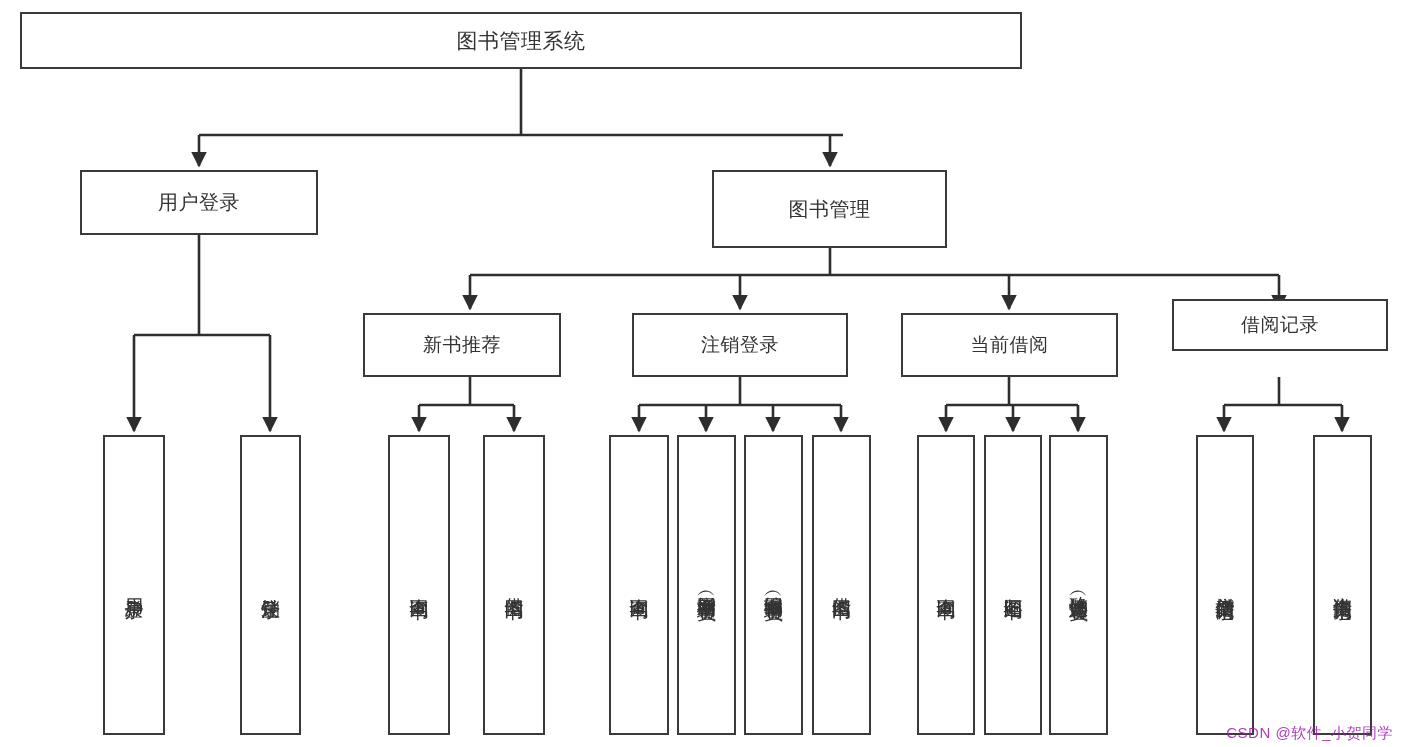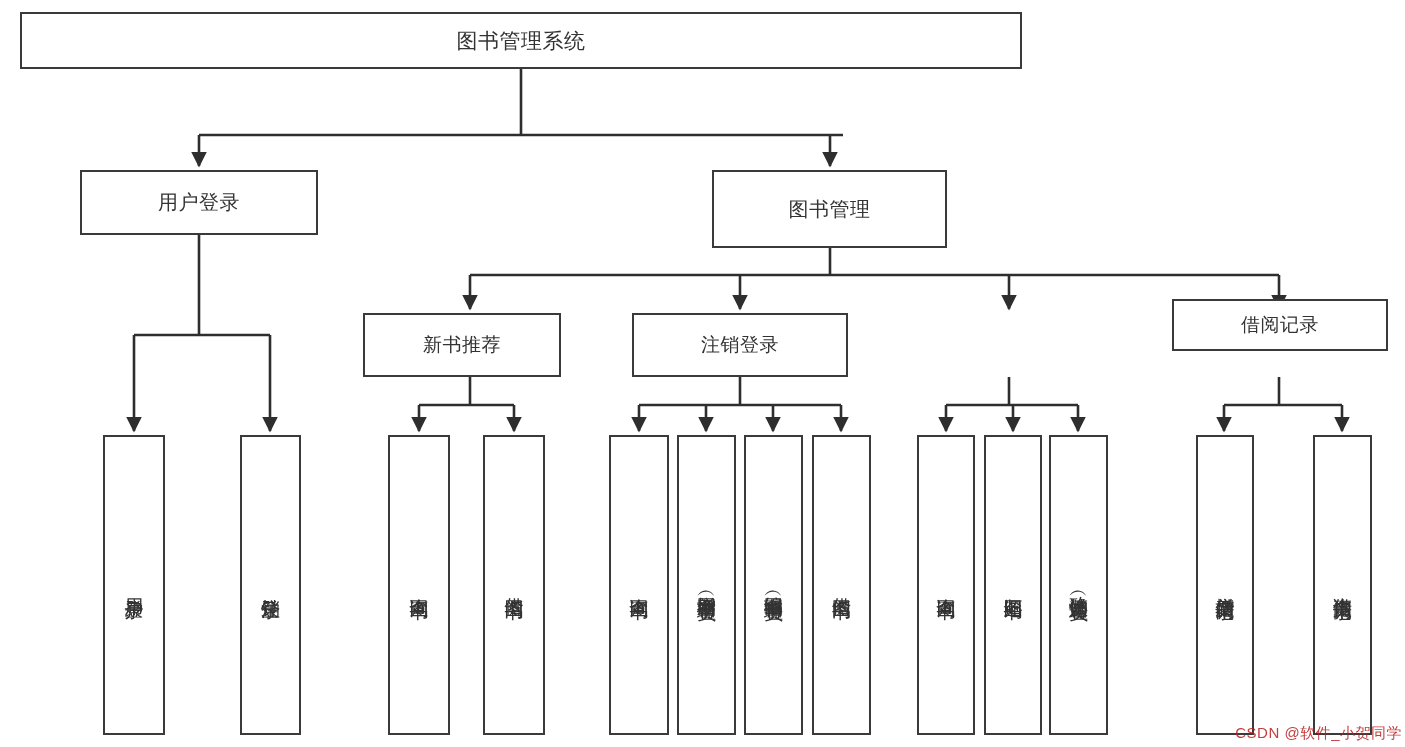--- a/index.html
+++ b/index.html
@@ -60,24 +60,24 @@
     line-height: 1.06;
     letter-spacing: 1px;
     display: block;
   }
   .node .hlabel {
     display: block;
     white-space: nowrap;
   }
   #watermark {
     position: absolute;
-    right: 3px;
+    right: 12px;
     bottom: 4px;
     font-size: 15px;
-    color: #b91c1c;
+    color: #a21caf;
     opacity: 0.85;
     white-space: nowrap;
     letter-spacing: 0.5px;
   }
 </style>
 </head>
 <body>
 
 <div id="diagram-root">
 
@@ -144,20 +144,23 @@
   </div>
 
   <div class="node level2" style="left:363px; top:313px; width:198px; height:64px;">
     <span class="hlabel">新书推荐</span>
   </div>
 
   <div class="node level2" style="left:632px; top:313px; width:216px; height:64px;">
     <span class="hlabel">注销登录</span>
   </div>
 
+  <div class="node level2" style="left:901px; top:313px; width:217px; height:64px;">
+    <span class="hlabel">当前借阅</span>
+  </div>
 
   <div class="node level2" style="left:1172px; top:299px; width:216px; height:52px;">
     <span class="hlabel">借阅记录</span>
   </div>
 
   <div class="node leaf" style="left:103px; top:435px; width:62px; height:300px;">
     <span class="vlabel">用户登录</span>
   </div>
 
   <div class="node leaf" style="left:240px; top:435px; width:61px; height:300px;">

